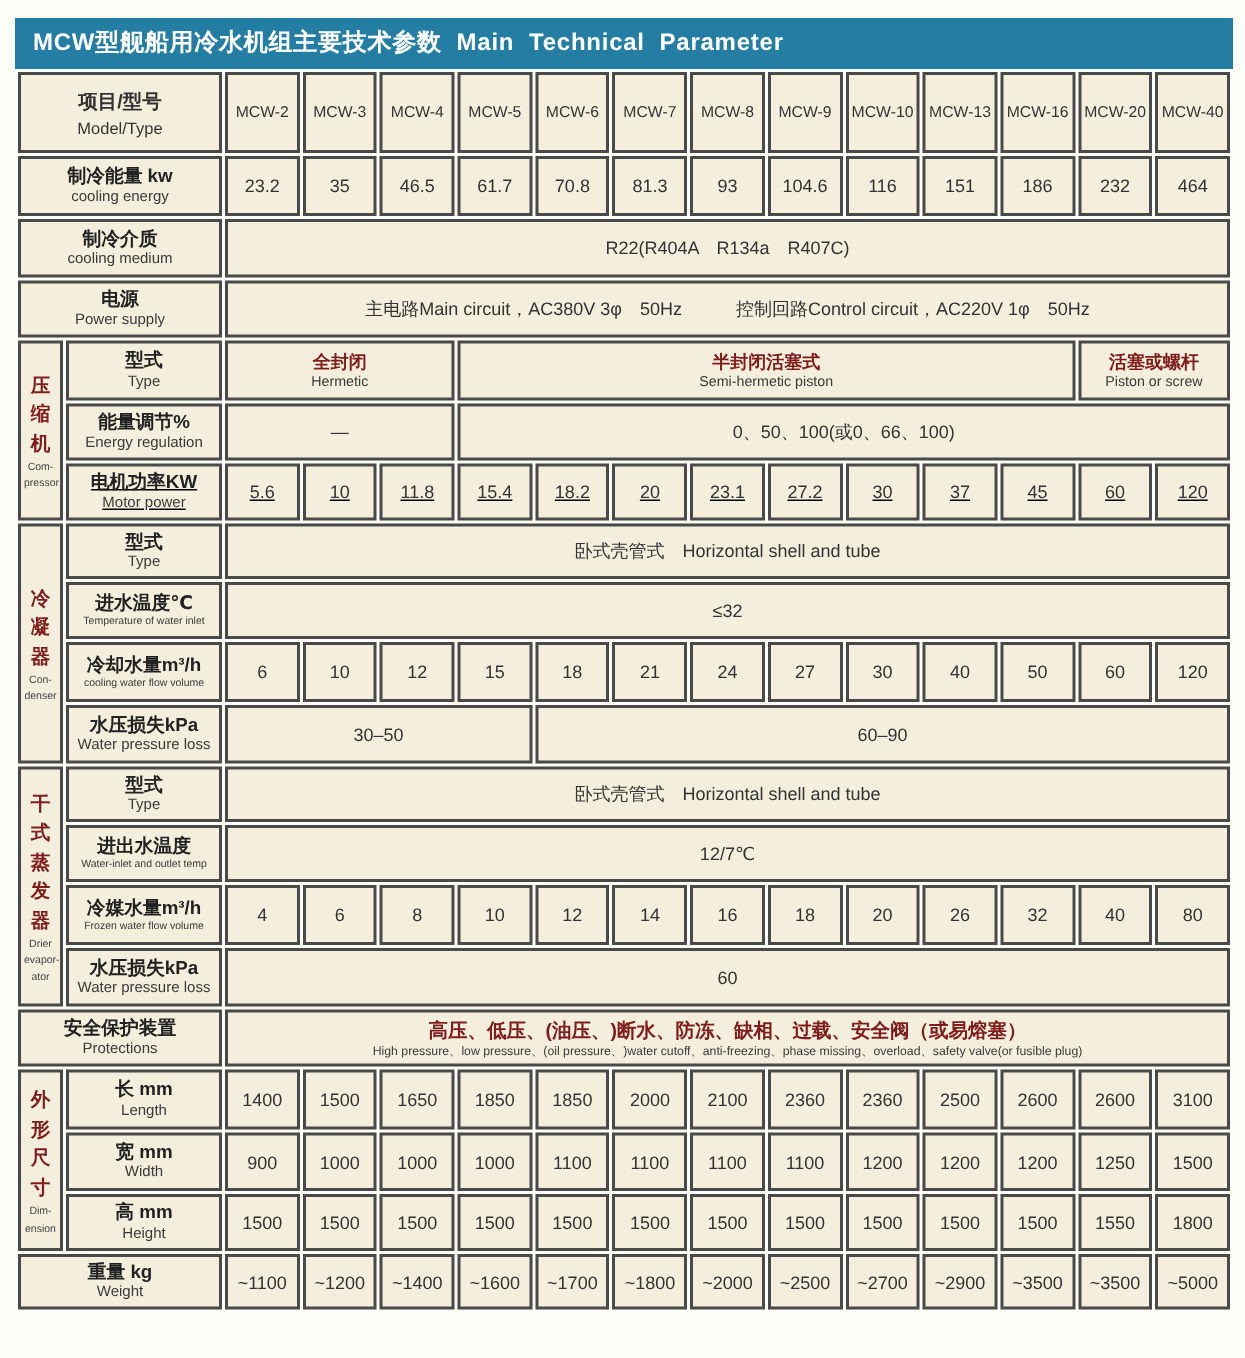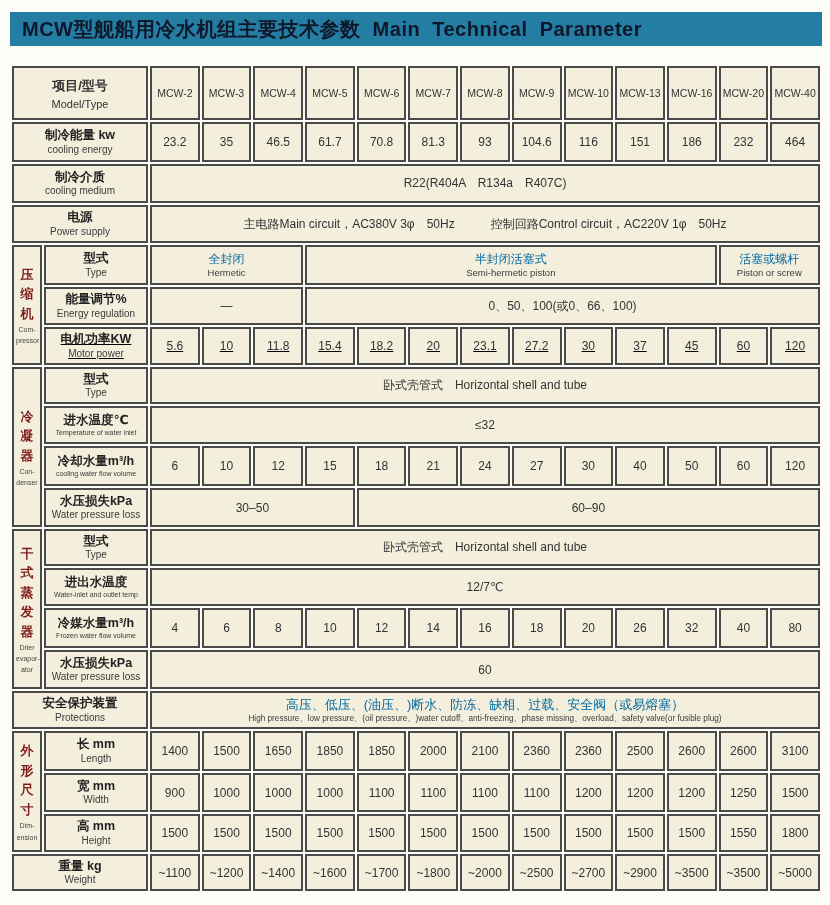--- a/index.html
+++ b/index.html
@@ -5,44 +5,44 @@
   html,body{margin:0;padding:0;}
   body{
     width:830px;height:905px;
     background:#fdfdf8;
     font-family:"Liberation Sans","DejaVu Sans",sans-serif;
     position:relative;
     -webkit-font-smoothing:antialiased;
   }
   .title-bar{
     position:absolute;left:10px;top:12px;width:812px;height:34px;
-    background:#247ea4;color:#0f172a;
-    font-size:20px;font-weight:bold;line-height:34px;
+    background:#247ea4;color:#ffffff;
+    font-size:16px;font-weight:bold;line-height:34px;
     padding-left:12px;box-sizing:border-box;
     white-space:pre;letter-spacing:0.5px;
   }
   table.spec{
-    position:absolute;left:10px;top:64px;width:812px;
+    position:absolute;left:10px;top:46px;width:812px;
     table-layout:fixed;
     border-collapse:separate;border-spacing:2px;
   }
   table.spec th,table.spec td{
     border:2px solid #4a4a4a;
     background:#f4efdc;
     text-align:center;vertical-align:middle;
     color:#333333;padding:0 2px;box-sizing:border-box;overflow:hidden;
   }
   th.teal{background:#247ea4;color:#ffffff;font-weight:normal;font-size:10.5px;padding:0 1px;}
   th.corner .c-zh{font-size:13px;font-weight:600;}
   th.corner .c-en{font-size:11px;margin-top:3px;}
   .lbl-zh{font-size:12.5px;font-weight:600;color:#222;line-height:1.25;}
   .lbl-en{font-size:10px;color:#3a3a3a;line-height:1.2;}
   .lbl-en.small{font-size:7px;}
   .val{font-size:12px;color:#333;}
-  .cell-zh{font-size:12px;font-weight:400;color:#0369a1;line-height:1.3;}
+  .cell-zh{font-size:12px;font-weight:700;color:#7f1d1d;line-height:1.3;}
   .cell-en{font-size:9.5px;color:#3a3a3a;line-height:1.2;}
   .cell-zh.wide{font-size:13px;}
   .cell-en.wide{font-size:8.2px;}
   td.group-cell{padding:2px 0;}
   .gz{font-size:13px;font-weight:700;color:#7f1d1d;width:15px;margin:0 auto;word-break:break-all;line-height:1.5;}
   .ge{font-size:7px;color:#444;line-height:1.3;margin-top:2px;}
 </style>
 </head>
 <body>
 

